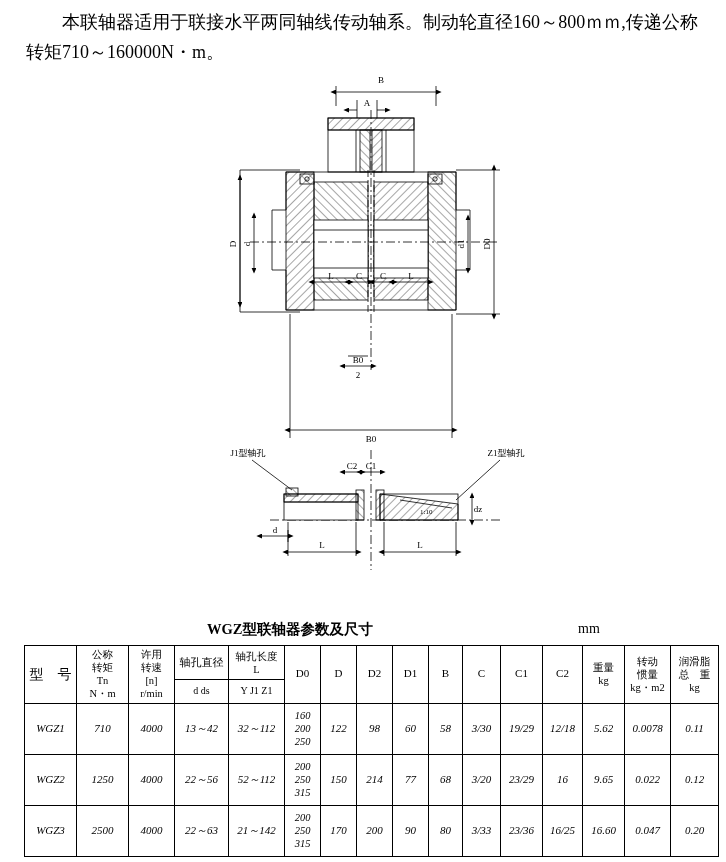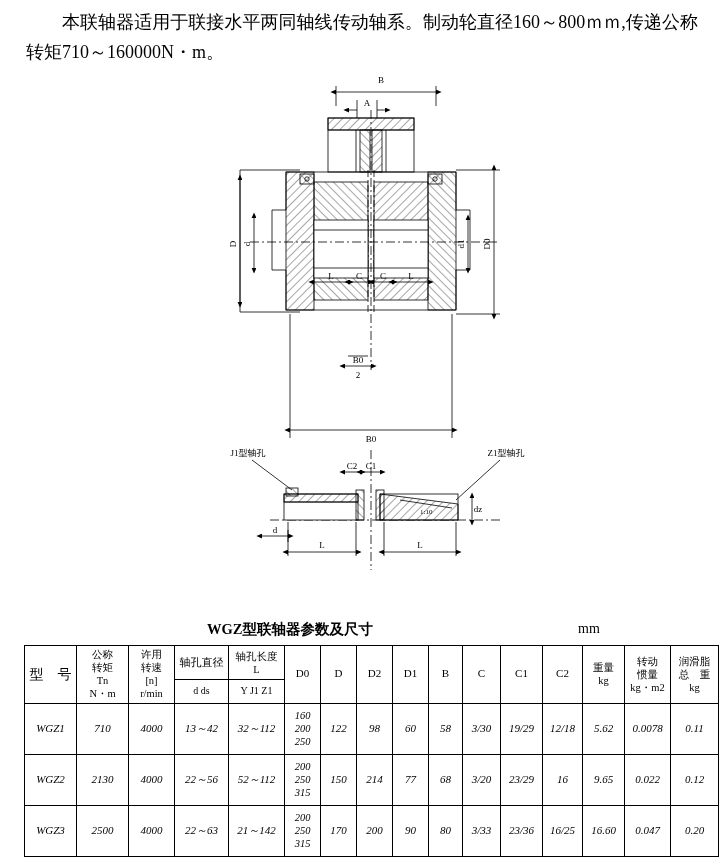--- a/index.html
+++ b/index.html
@@ -297,21 +297,21 @@
       <td>58</td>
       <td>3/30</td>
       <td>19/29</td>
       <td>12/18</td>
       <td>5.62</td>
       <td>0.0078</td>
       <td>0.11</td>
     </tr>
     <tr>
       <td>WGZ2</td>
-      <td>2130</td>
+      <td>1250</td>
       <td>4000</td>
       <td>22～56</td>
       <td>52～112</td>
       <td class="multi" style="white-space:pre-line">200
 250
 315</td>
       <td>150</td>
       <td>214</td>
       <td>77</td>
       <td>68</td>

